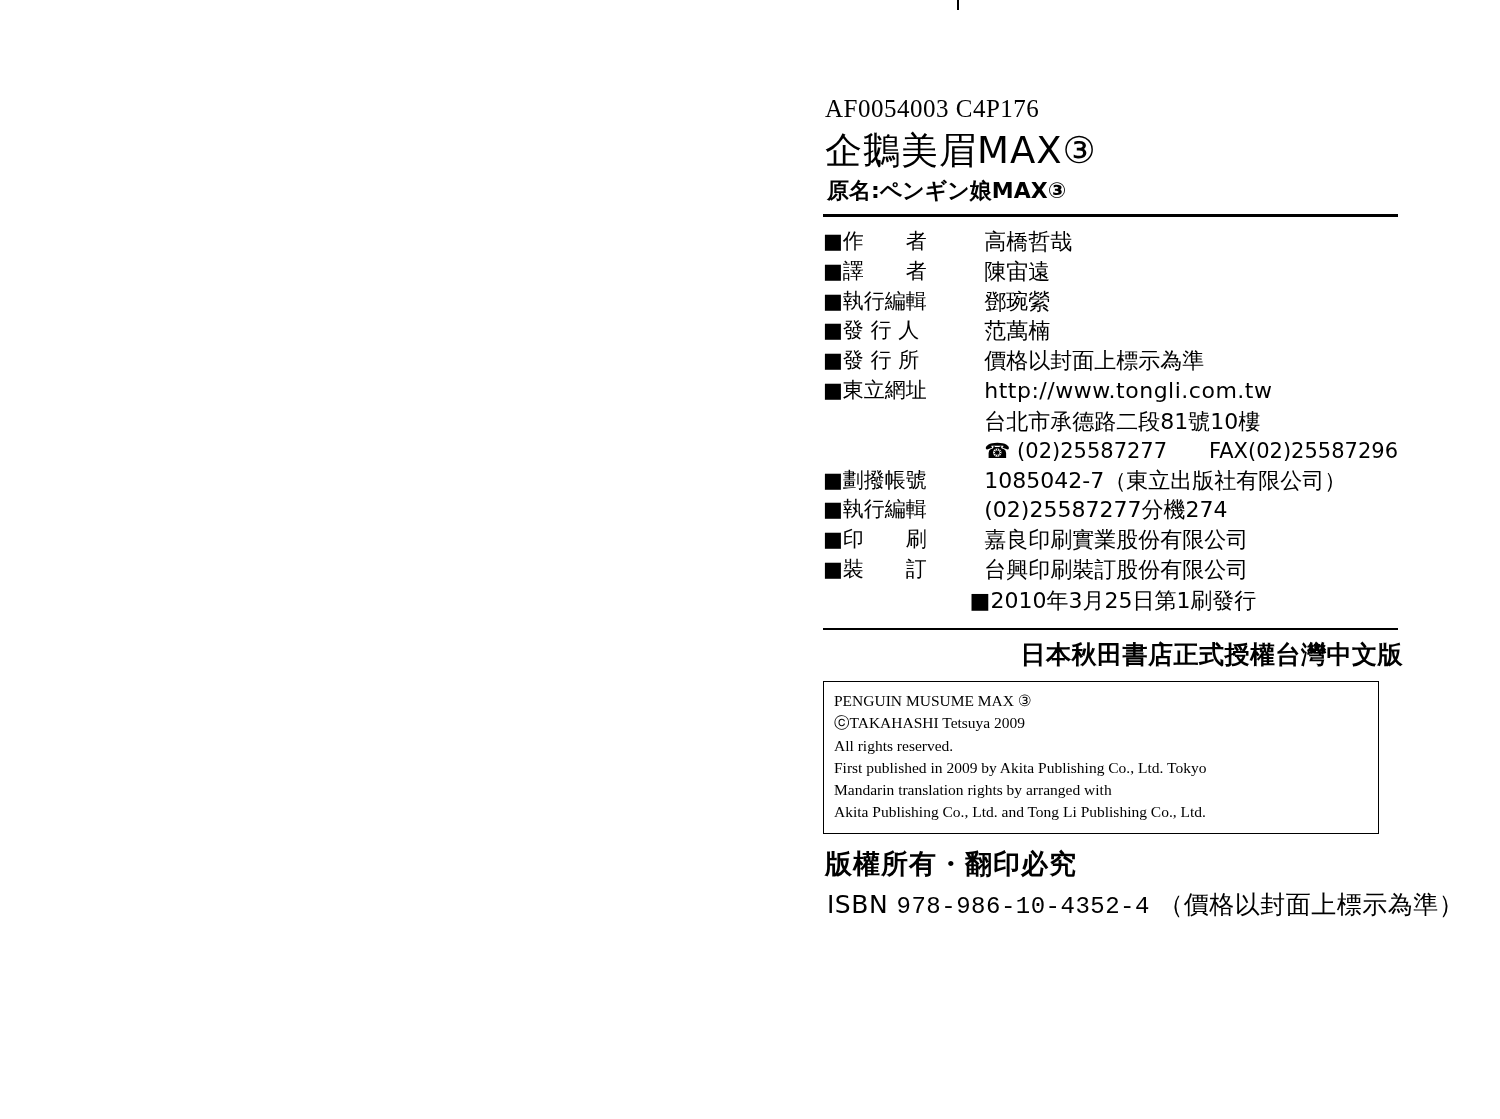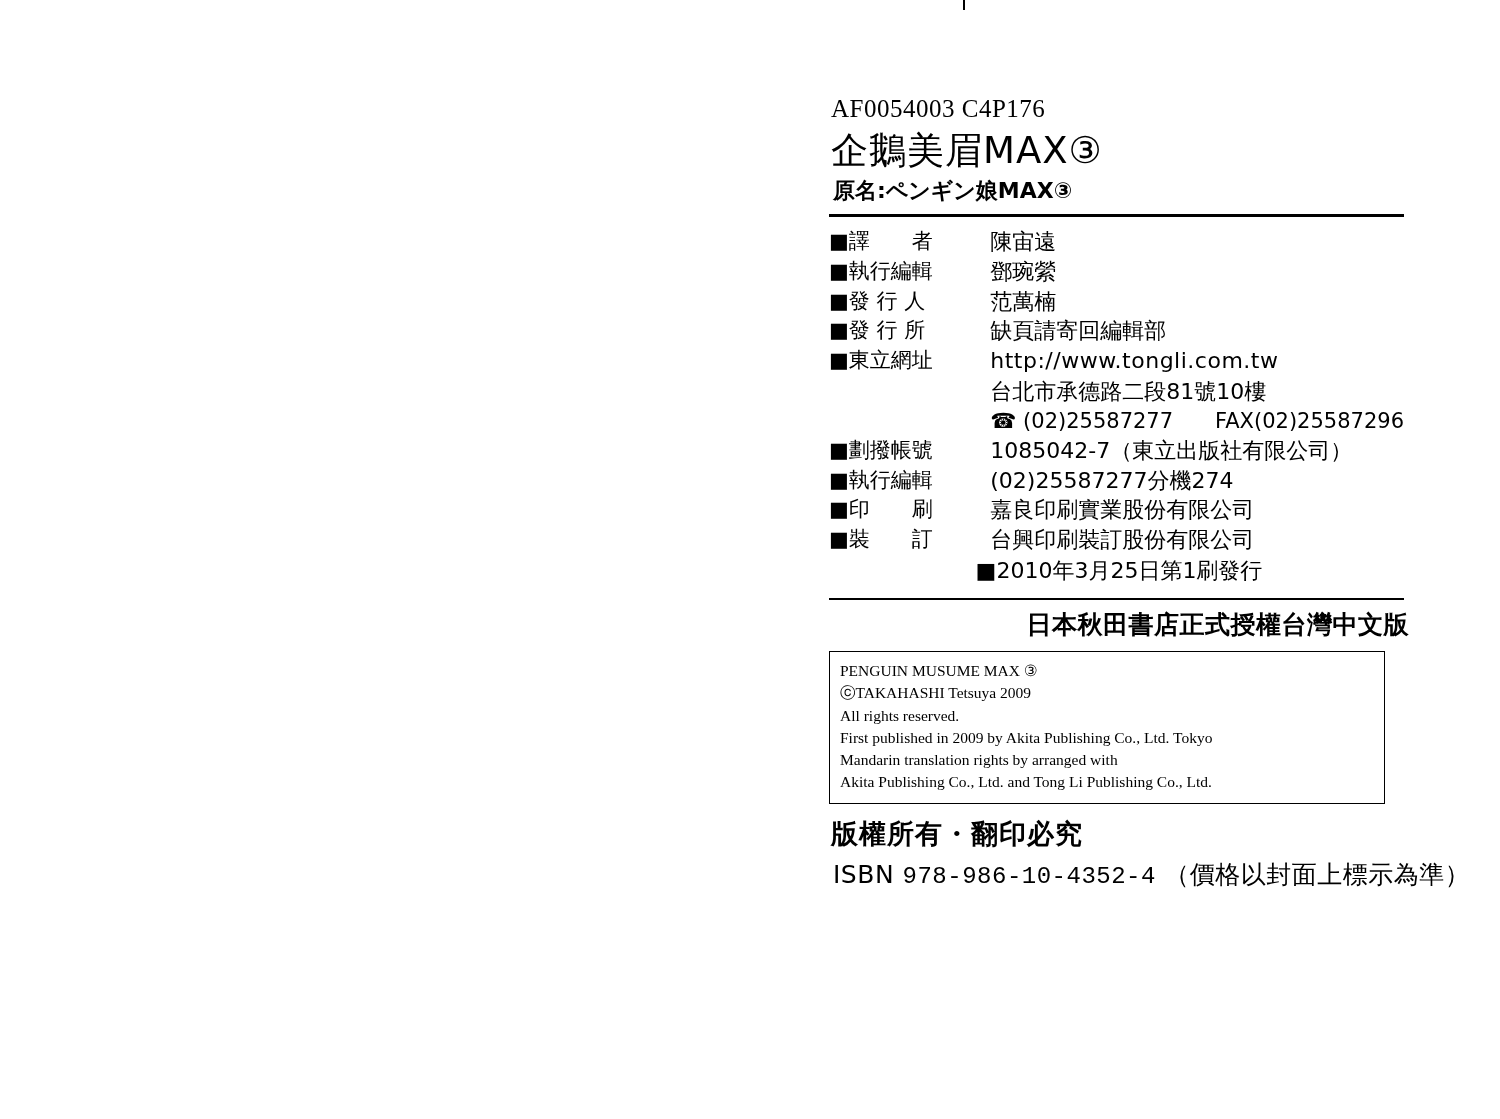--- a/index.html
+++ b/index.html
@@ -10,21 +10,21 @@
   body {
     width: 1500px;
     height: 1119px;
     font-family: "Liberation Serif", serif;
     color: #000000;
     position: relative;
     overflow: hidden;
   }
   .page {
     position: absolute;
-    left: 14px; top: 0;
+    left: 8px; top: 0;
     width: 1216px;
     height: 1119px;
   }
   .colophon {
     position: absolute;
     left: 815px;
     top: 95px;
     width: 580px;
   }
   .code-line {
@@ -164,34 +164,38 @@
     <div class="code-line">AF0054003 C4P176</div>
 
     <div class="title-cn">企鵝美眉MAX③</div>
     <div class="title-jp">原名:ペンギン娘MAX③</div>
 
     <div class="rule"></div>
 
     <table class="info-table">
       <tbody>
         <tr>
+          <td class="lbl">■作　　者</td>
+          <td class="val">高橋哲哉</td>
+        </tr>
+        <tr>
           <td class="lbl">■譯　　者</td>
           <td class="val">陳宙遠</td>
         </tr>
         <tr>
           <td class="lbl">■執行編輯</td>
           <td class="val">鄧琬縈</td>
         </tr>
         <tr>
           <td class="lbl">■發 行 人</td>
           <td class="val">范萬楠</td>
         </tr>
         <tr>
           <td class="lbl">■發 行 所</td>
-          <td class="val">缺頁請寄回編輯部</td>
+          <td class="val">價格以封面上標示為準</td>
         </tr>
         <tr>
           <td class="lbl">■東立網址</td>
           <td class="val mono">http://www.tongli.com.tw</td>
         </tr>
         <tr class="addr-row">
           <td class="lbl"></td>
           <td class="val">台北市承德路二段81號10樓</td>
         </tr>
         <tr class="tel-row">

